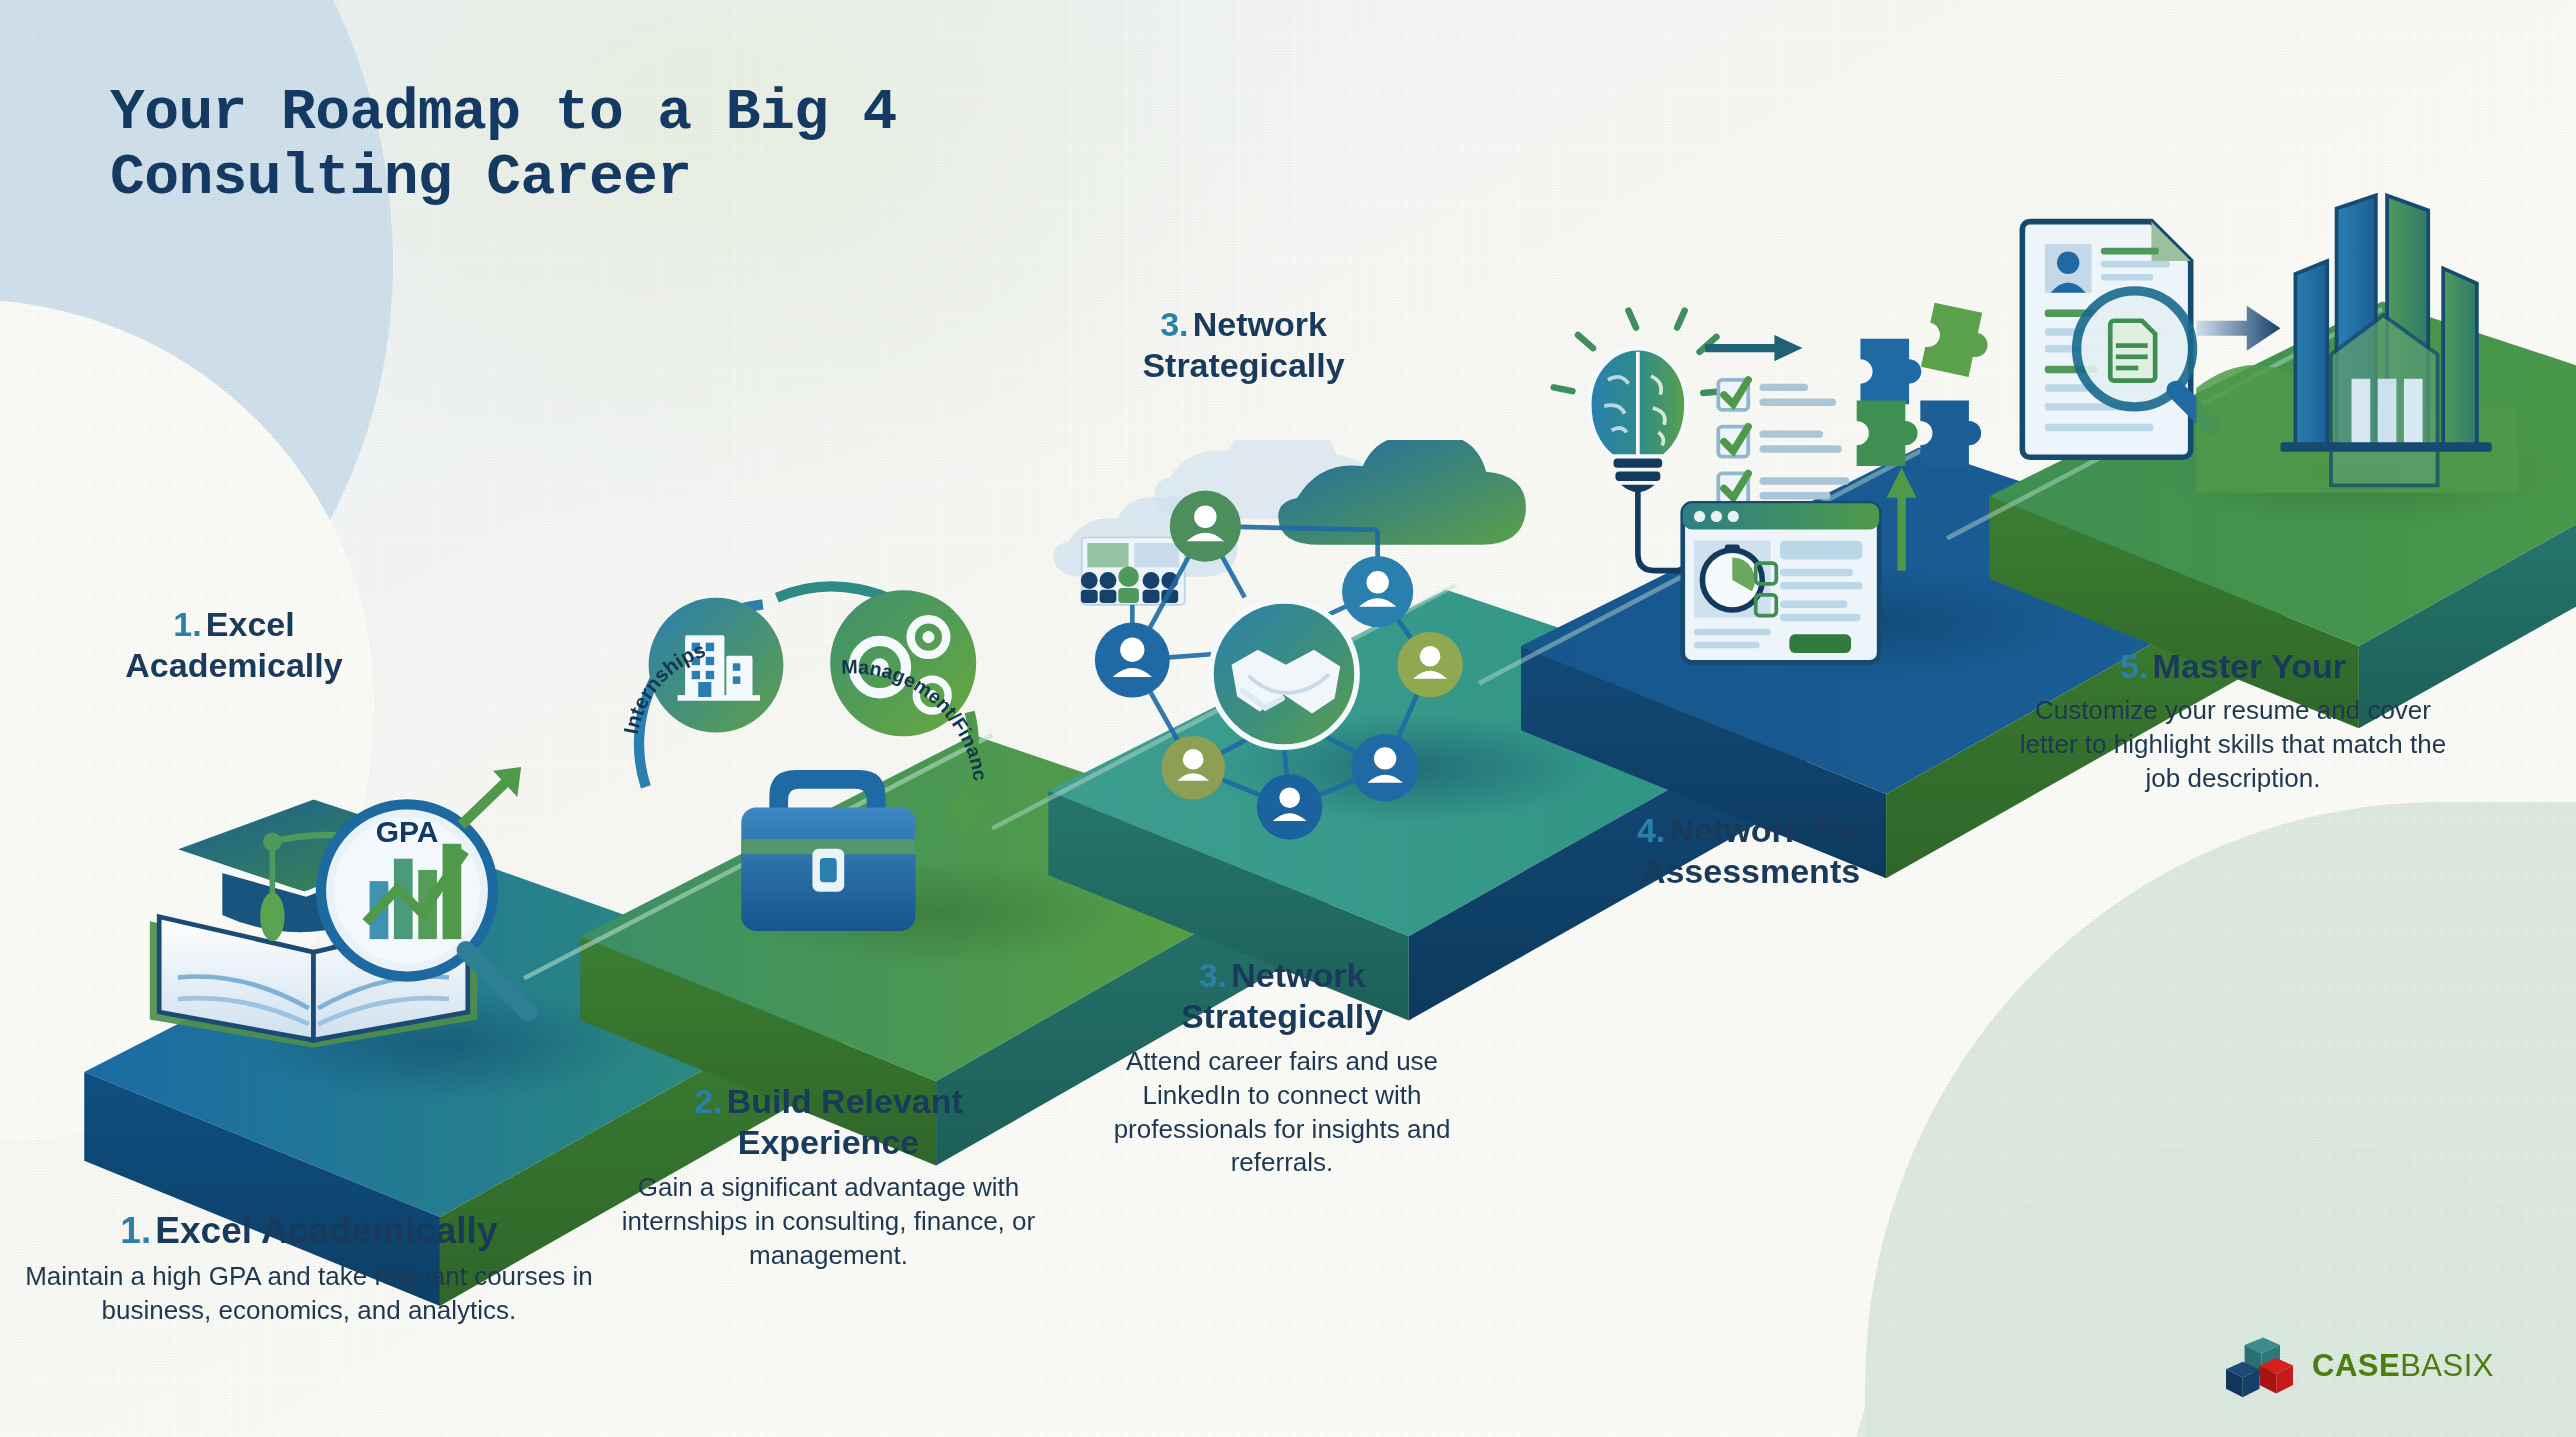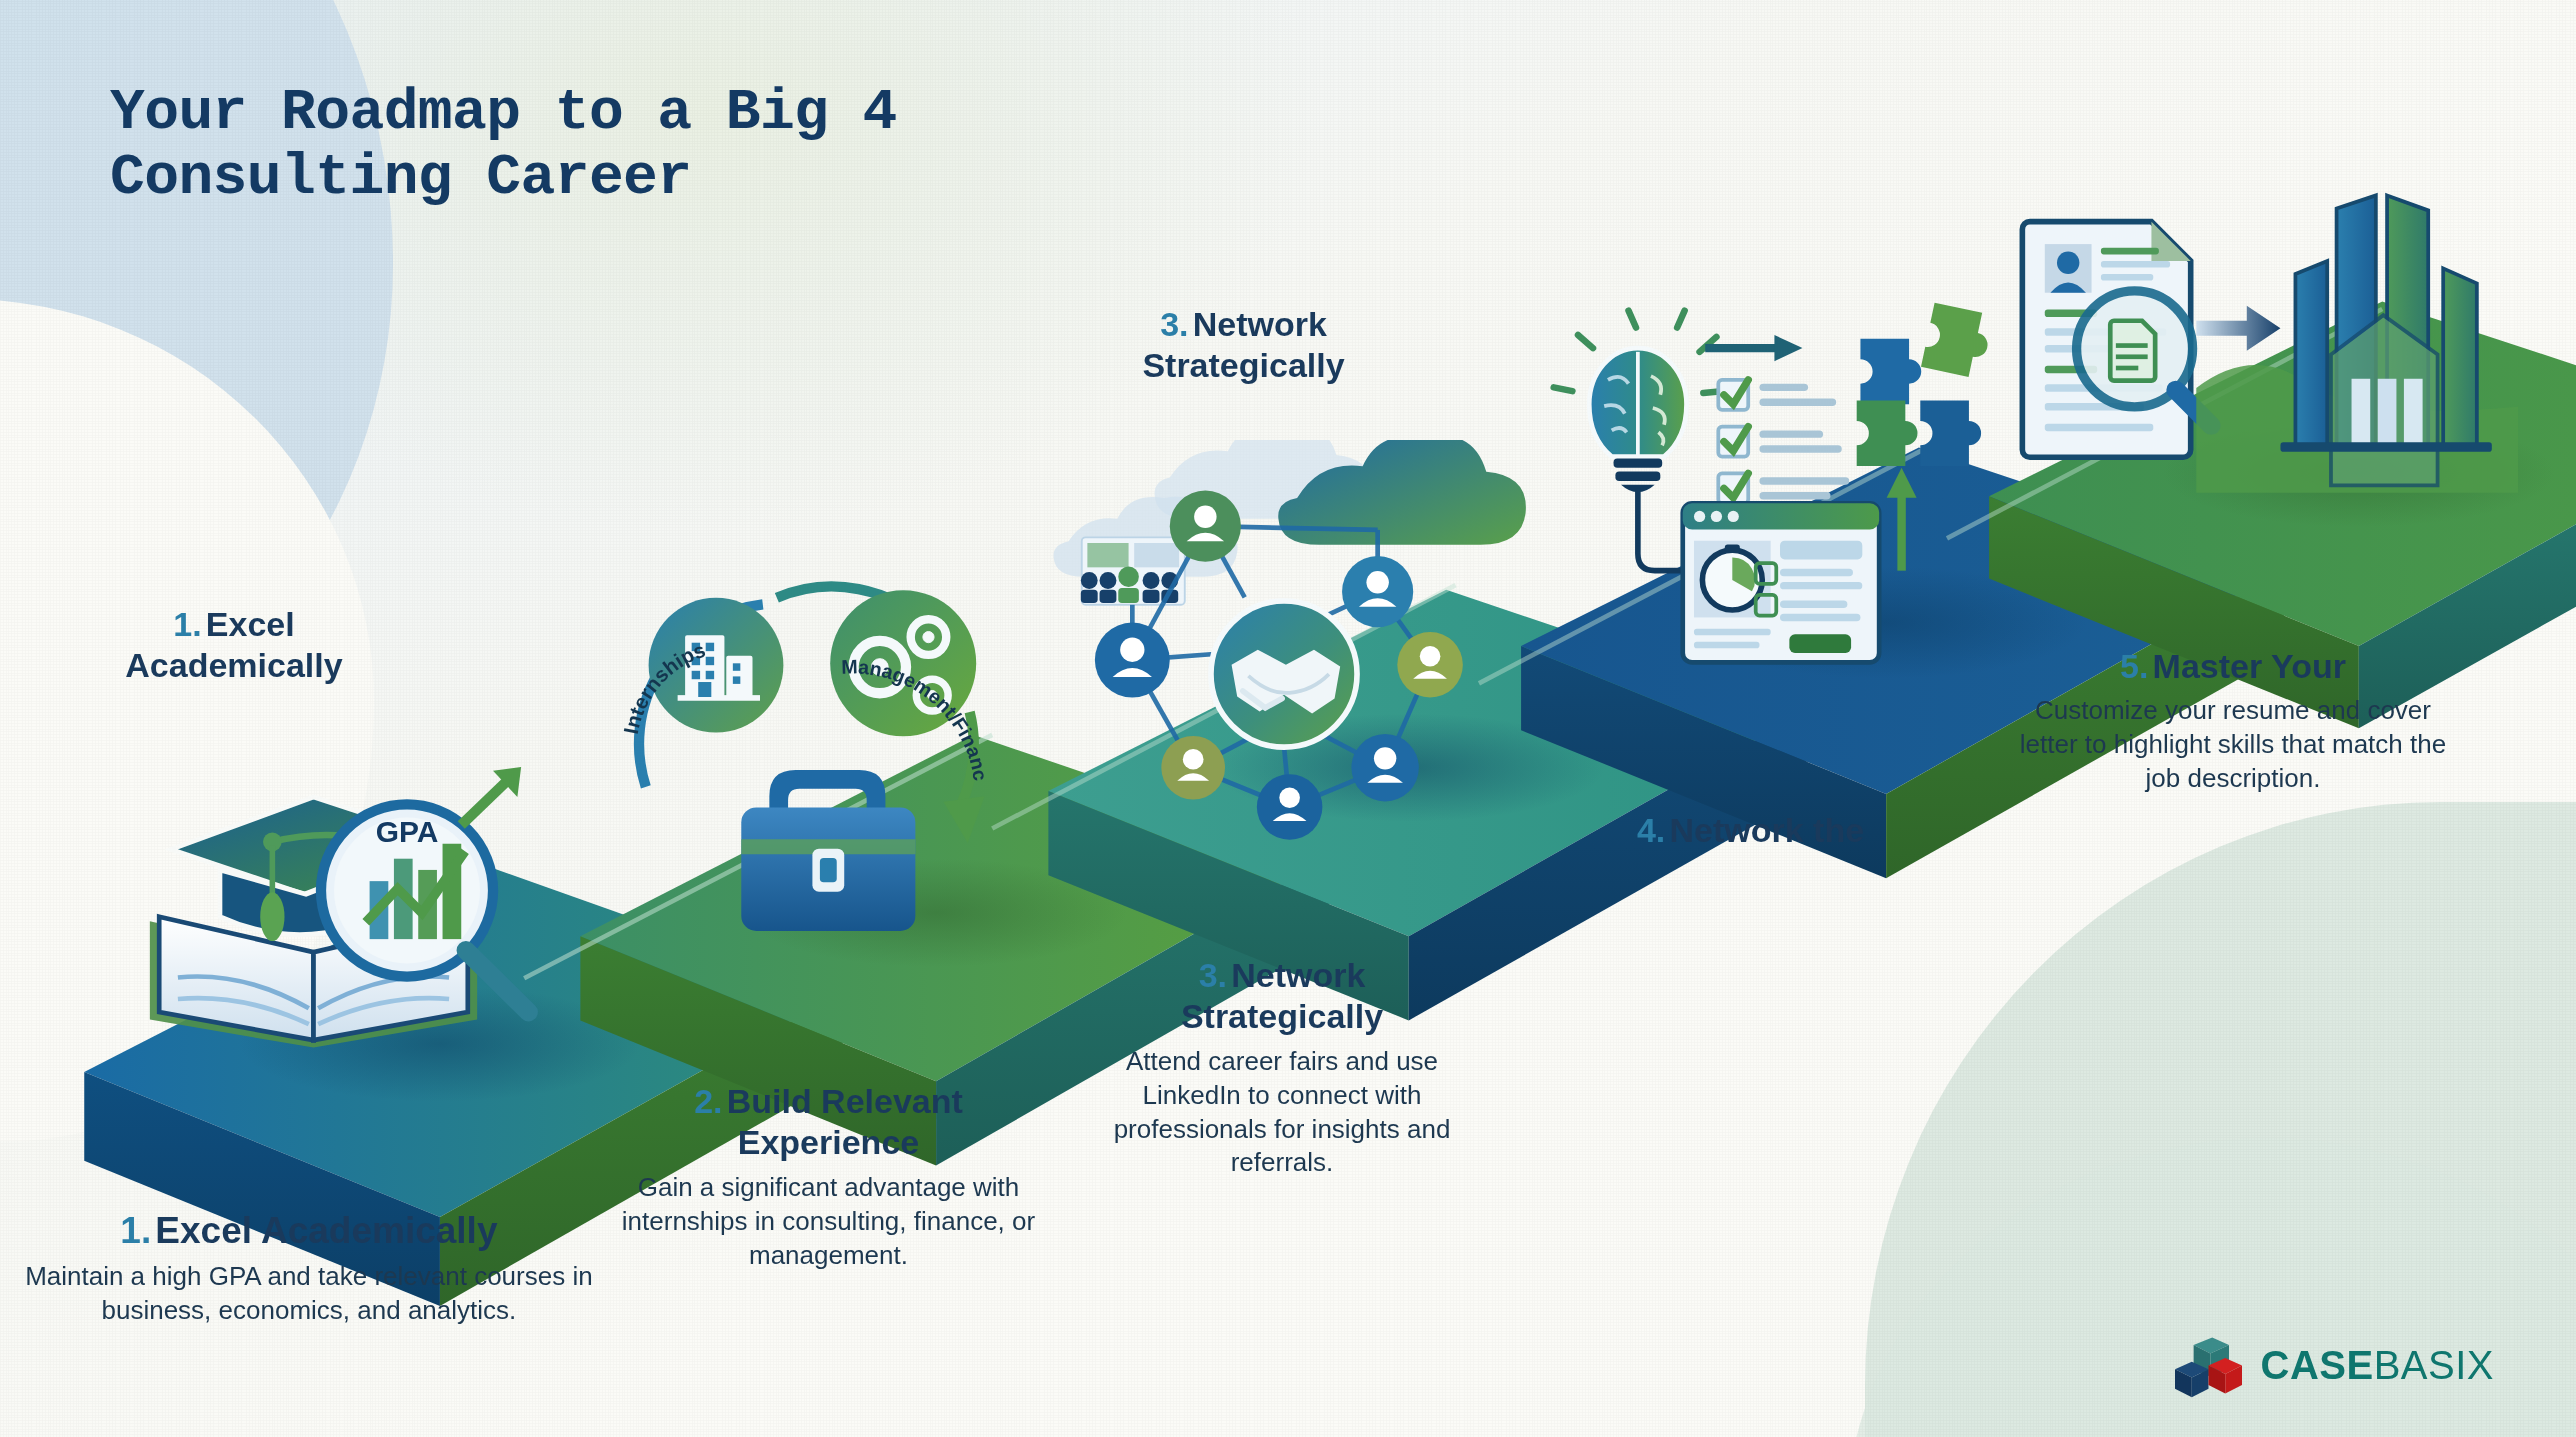--- a/index.html
+++ b/index.html
@@ -72,21 +72,21 @@
 
   .lbl1 { left:9.4px;   top:1208px; width:599px; }
   .lbl1 .num, .lbl1 .ttl { font-size:37px; }
   .lbl2 { left:599px;  top:1081px; width:459px; }
   .lbl3 { left:1076px; top:955px; width:412px; }
   .lbl4 { left:1535px; top:810px;  width:431px; }
   .lbl5 { left:2013px; top:646px;  width:440px; }
 
   
   .logo { position:absolute; right:82px; bottom:39px; display:flex; align-items:center; gap:15px; }
-  .logo-text { font-size:40px; letter-spacing:0.5px; color:#0f766e; white-space:nowrap;text-align:right; }
+  .logo-text { font-size:31px; letter-spacing:0.5px; color:#4d7c0f; white-space:nowrap;text-align:right; }
   .logo-text b { font-weight:700; }
   .logo-text span.thin { font-weight:400; }
 </style>
 </head>
 <body>
 
 <div id="stage">
 
   <div class="bg-base"></div>
   <div class="blob-tl"></div>
@@ -601,20 +601,21 @@
     </div>
     <div class="ttl">Strategically</div>
     <div class="desc">Attend career fairs and use LinkedIn to connect with professionals for insights and referrals.</div>
   </div>
 
   <div class="step-label main-label lbl4">
     <div>
       <span class="num">4.</span>
       <span class="ttl">Network the</span>
     </div>
+    <div class="ttl">Assessments</div>
   </div>
 
   <div class="step-label main-label lbl5">
     <div>
       <span class="num">5.</span>
       <span class="ttl">Master Your</span>
     </div>
     <div class="desc">Customize your resume and cover letter to highlight skills that match the job description.</div>
   </div>
 

